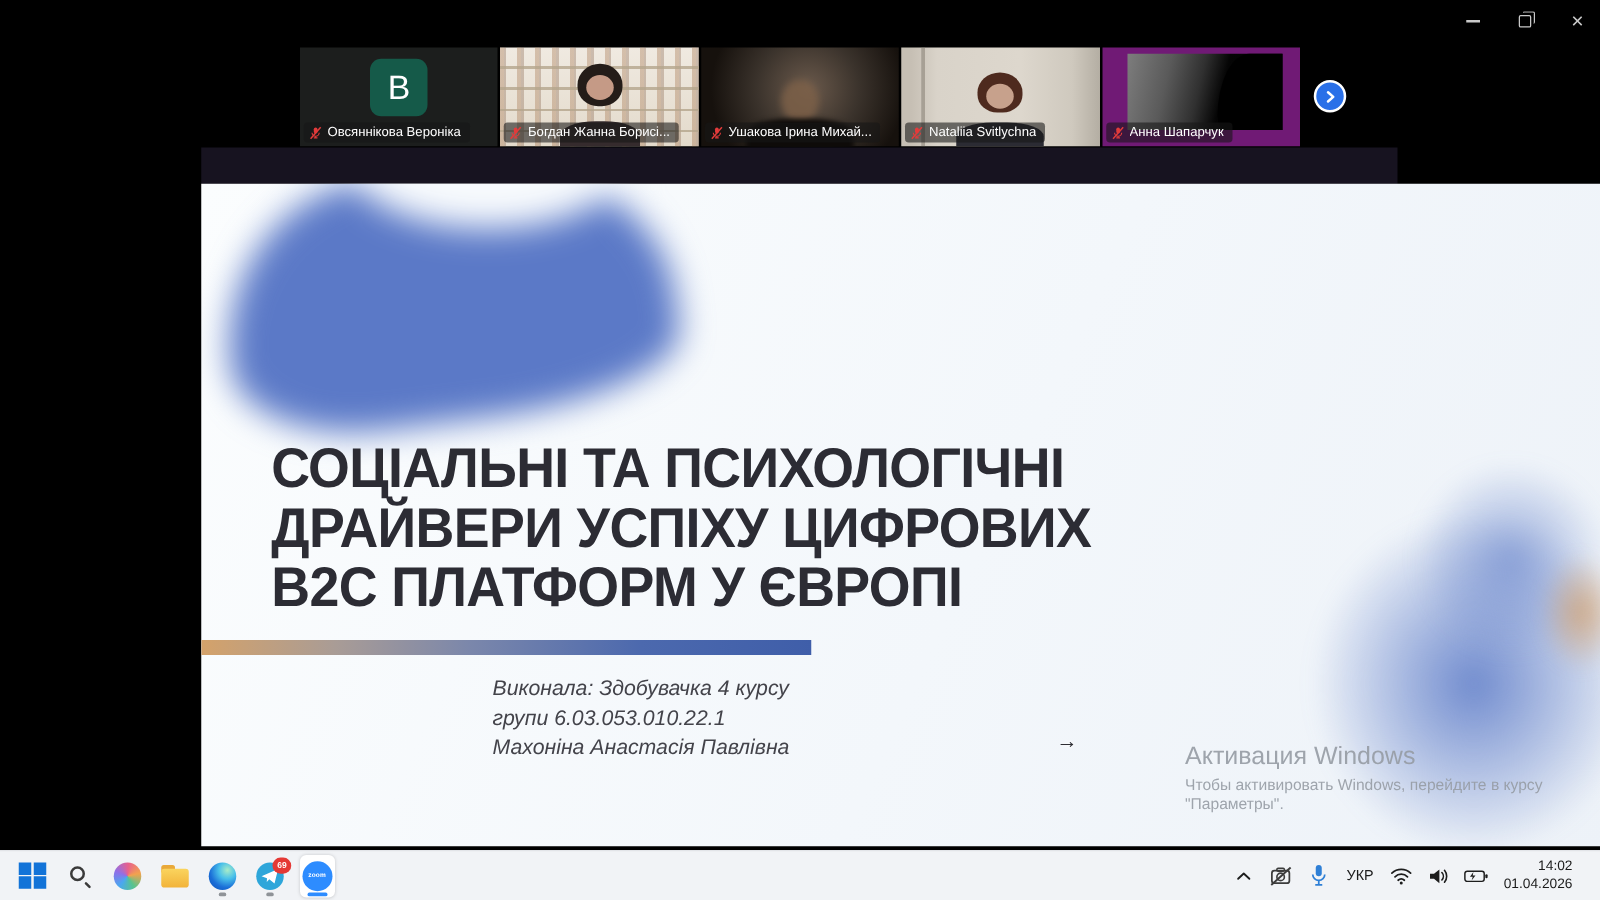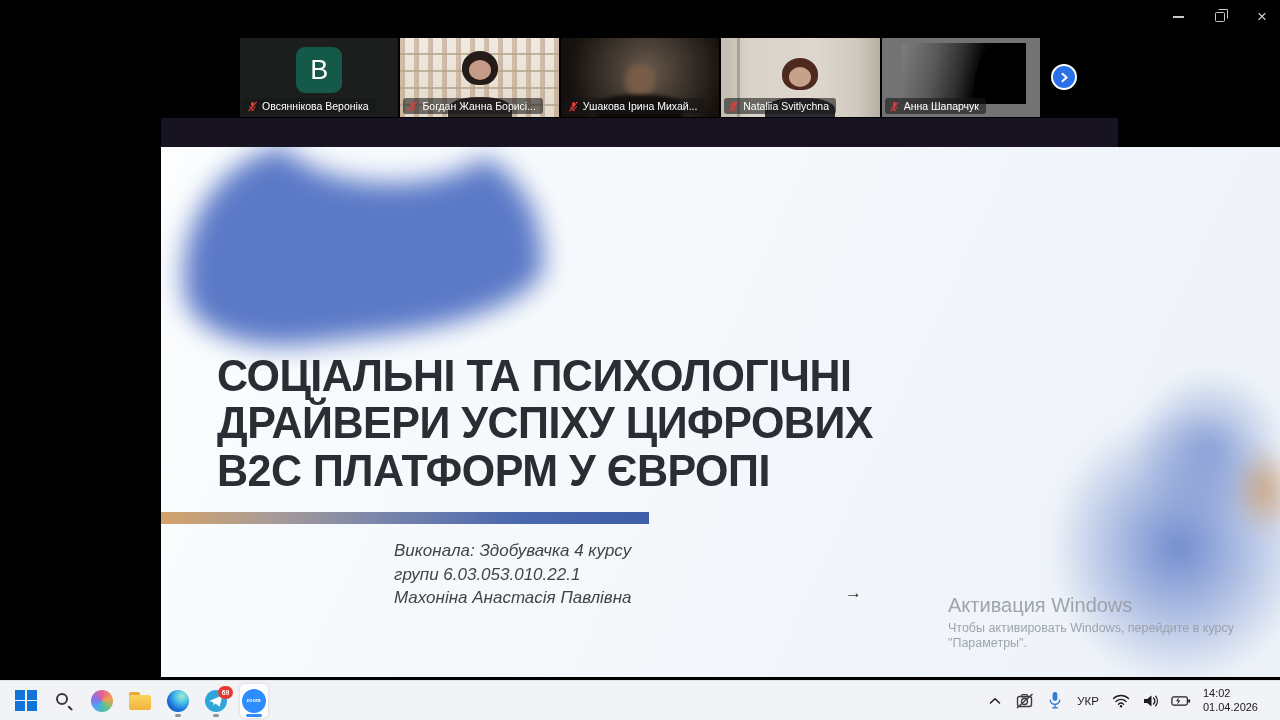--- a/index.html
+++ b/index.html
@@ -43,21 +43,21 @@
   .t4 .hair { position:absolute; left:50%; top:8px; transform:translateX(-50%); width:46px; height:58px; background:#181316; border-radius:50% 50% 42% 42%; }
   .t4 .face { position:absolute; left:50%; top:18px; transform:translateX(-50%); width:25px; height:33px; background:#d6b7a9; border-radius:50% 50% 46% 46%; }
   .t4 .brow { position:absolute; left:50%; top:14px; transform:translateX(-50%); width:27px; height:10px; background:#241c1c; border-radius:50% 50% 20% 20%; }
 
   .t5 { background:linear-gradient(90deg,#c6bfb4 0 5%, #d9d3c9 18%, #ddd7cd 60%, #cfc9be 86%, #b4aea3 100%); }
   .t5 .frame { position:absolute; left:16px; top:0; width:3px; height:100%; background:rgba(140,134,122,.6); }
   .t5 .hair { position:absolute; left:50%; top:20px; transform:translateX(-50%); width:36px; height:32px; background:#4e2a1e; border-radius:50% 50% 44% 44%; }
   .t5 .face { position:absolute; left:50%; top:29px; transform:translateX(-50%); width:22px; height:20px; background:#c7a18c; border-radius:50%; }
   .t5 .torso { position:absolute; left:50%; bottom:-7px; transform:translateX(-50%); width:70px; height:26px; background:#2b2b33; border-radius:42% 42% 0 0; }
 
-  .t6 { background:#737373; }
+  .t6 { background:#701a75; }
   .t6 .storm { position:absolute; left:20px; right:14px; top:5px; bottom:13px; background:linear-gradient(103deg,#7d7d7d 0%, #5a5a5a 26%, #303030 46%, #050505 60%, #000 100%); }
   .t6 .cliff { position:absolute; right:14px; top:5px; bottom:13px; width:52px; background:#000; border-radius:60% 0 0 18%/100% 0 0 22%; }
 
   .pill { position:absolute; left:3px; bottom:3px; max-width:94%; display:flex; align-items:center; gap:4px; background:rgba(22,22,22,.58); border-radius:3px; padding:2px 7px 2px 4px; }
   .pill .nm { color:#fff; font-size:10.5px; line-height:12px; white-space:nowrap; overflow:hidden; text-overflow:ellipsis; }
   .pill svg { flex:0 0 auto; }
 
   .next-btn { position:absolute; left:1051px; top:64px; width:26px; height:26px; border-radius:50%;
     background:var(--next-blue,#2a70e8); border:2.5px solid #fff; display:flex; align-items:center; justify-content:center; cursor:pointer; }
 
@@ -114,21 +114,21 @@
   .ic-telegram { position:relative; width:22px; height:22px; border-radius:50%; background:#2ea6da; }
   .badge { position:absolute; top:-4px; right:-6px; min-width:13px; height:13px; border-radius:7px; background:#e53935;
     color:#fff; display:flex; align-items:center; justify-content:center; padding:0 2px; }
   .badge b { font-size:10px; font-weight:bold; transform:scale(.68); }
   .ic-zoom { position:relative; width:24px; height:24px; border-radius:50%; background:#2d8cff; display:flex; align-items:center; justify-content:center; }
   .ic-zoom span { color:#fff; font-weight:bold; font-size:10px; transform:scale(.52); letter-spacing:.3px; }
 
   .tray { margin-left:auto; display:flex; align-items:center; gap:10px; padding-right:22px; }
   .tray-ic { display:flex; align-items:center; justify-content:center; width:20px; height:22px; cursor:pointer; }
   .lang { font-size:11.5px; color:#1c1c1c; cursor:pointer; padding:0 2px; }
-  .clock { font-size:11px; line-height:13.5px; color:#1b1b1b; margin-left:2px; cursor:pointer; }
+  .clock { text-align:right; font-size:11px; line-height:13.5px; color:#1b1b1b; margin-left:2px; cursor:pointer; }
 </style>
 </head>
 <body>
 
 <div class="stage">
 
   <div class="win-controls">
     <div class="wc">
         <div class="wc-min-bar"></div>
       </div>

